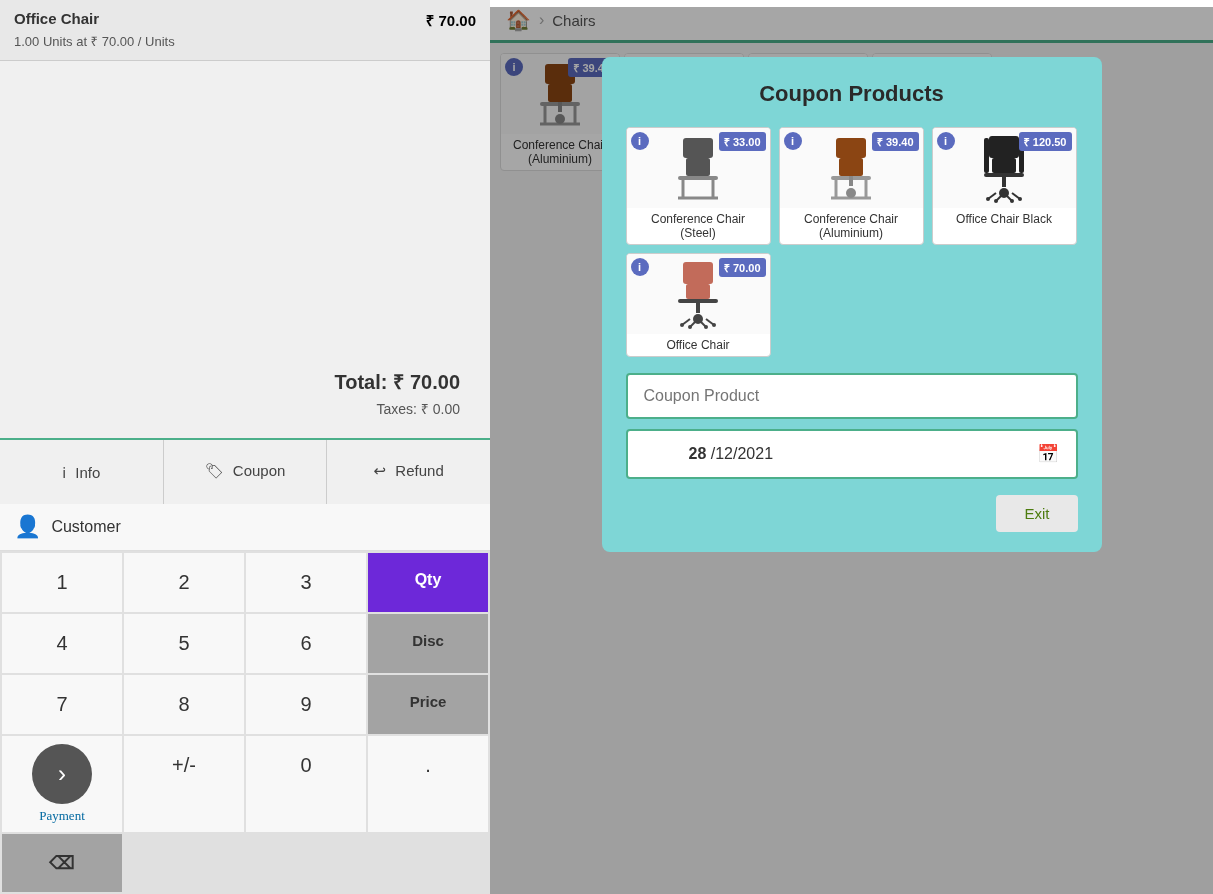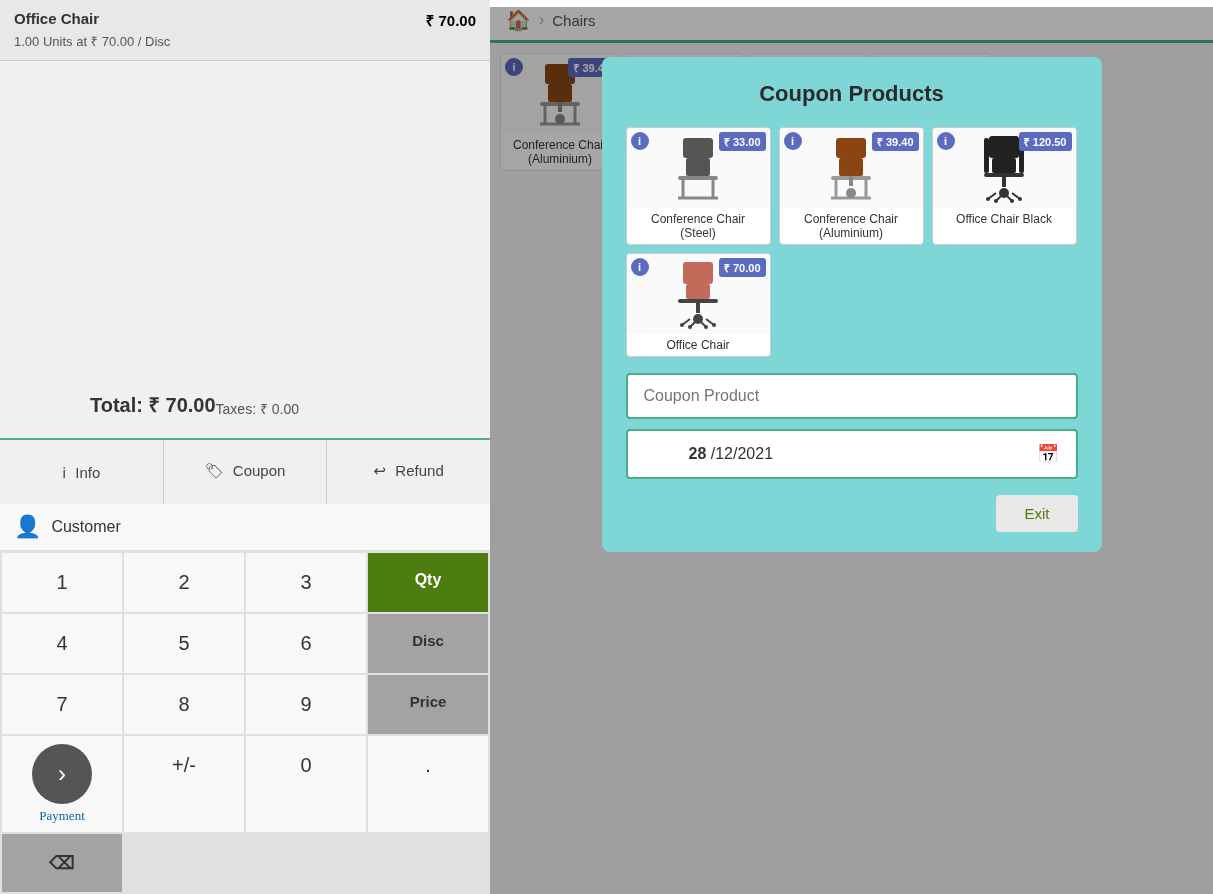--- a/index.html
+++ b/index.html
@@ -32,21 +32,23 @@
     }
     .order-header .units-info {
       font-size: 13px;
       color: #555;
       margin-top: 4px;
     }
 
     .order-totals {
       flex: 1;
       display: flex;
+      flex-direction: column;
       align-items: flex-end;
+      justify-content: flex-end;
       padding: 20px 30px;
     }
     .order-totals .total-line {
       font-size: 20px;
       font-weight: bold;
       color: #333;
     }
     .order-totals .taxes-line {
       font-size: 14px;
       color: #555;
@@ -104,21 +106,21 @@
       color: #333;
       user-select: none;
     }
     .num-btn.action {
       background: #a3a3a3;
       font-size: 15px;
       font-weight: bold;
       color: #333;
     }
     .num-btn.qty {
-      background: #4d7c0f;
+      background: #6d28d9;
       color: white;
       font-size: 16px;
       font-weight: bold;
     }
     .payment-circle {
       width: 60px; height: 60px;
       border-radius: 50%;
       background: #555;
       display: flex;
       align-items: center;
@@ -312,21 +314,21 @@
 
   <div class="order-header">
     <div>
       <span class="product-name">Office Chair</span>
       <span class="price-right">₹ 70.00</span>
     </div>
     <div class="units-info">
       <span>1.00</span>
       <span> Units at ₹ </span>
       <span>70.00</span>
-      <span> / Disc</span>
+      <span> / Units</span>
     </div>
   </div>
 
   <div class="order-totals">
     <div class="order-divider"></div>
     <div class="total-line">
       <span>Total:</span>
       <span>₹ 70.00</span>
     </div>
     <div class="taxes-line">

